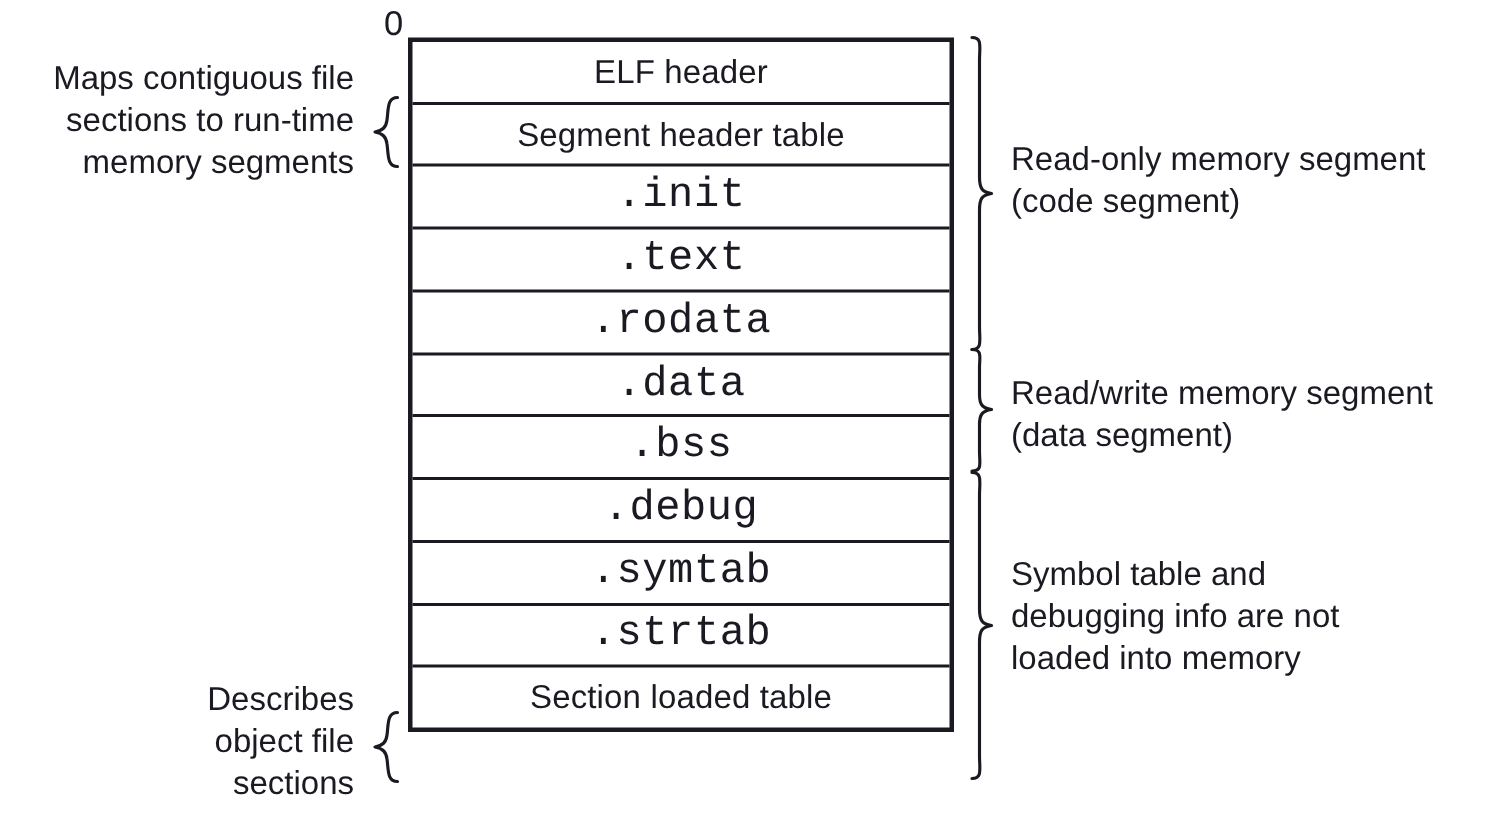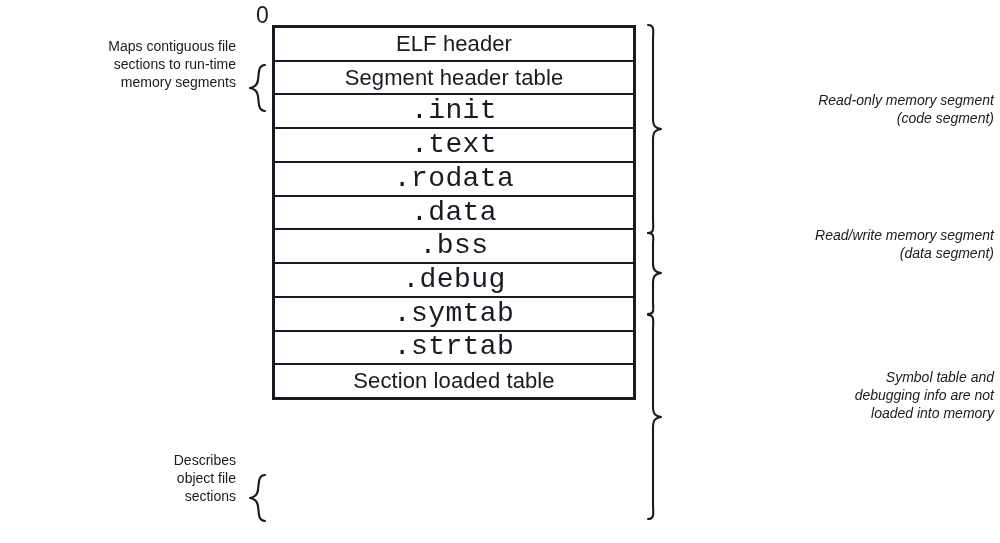--- a/index.html
+++ b/index.html
@@ -15,21 +15,21 @@
     font-family: "Liberation Sans", sans-serif;
     color: #1a1a22;
   }
 
   
   #object-file-table {
     position: absolute;
     left: 272px;
     top: 25px;
     width: 364px;
-    height: 375px;
+    height: 463px;
     border: 3px solid #1a1a22;
     box-sizing: border-box;
     display: flex;
     flex-direction: column;
   }
   .section-row {
     flex: 1 1 0;
     display: flex;
     align-items: center;
     justify-content: center;
@@ -59,37 +59,36 @@
     left: 256px;
     top: 4px;
     font-size: 23px;
     line-height: 1;
     color: #1a1a22;
   }
 
   
   .annotation {
     position: absolute;
-    font-size: 14px;
+    font-size: 22px;
     line-height: 1.28;
     color: #1a1a22;
     white-space: pre-line;
   }
   .annotation.left {
     text-align: right;
   }
   .annotation.right {
-    text-align: right;
-    font-style: italic;
+    text-align: left;
   }
 
   #anno-maps-text   { left: 8px;   top: 38px;  width: 228px; }
   #anno-describes-text { left: 60px; top: 452px; width: 176px; }
   #anno-readonly-text  { left: 674px; top: 92px;  width: 320px; }
-  #anno-readwrite-text { left: 674px; top: 227px; width: 320px; }
+  #anno-readwrite-text { left: 674px; top: 248px; width: 320px; }
   #anno-symbol-text    { left: 674px; top: 369px; width: 320px; }
 
   
   .brace {
     position: absolute;
     overflow: visible;
   }
   .brace path {
     fill: none;
     stroke: #1a1a22;

